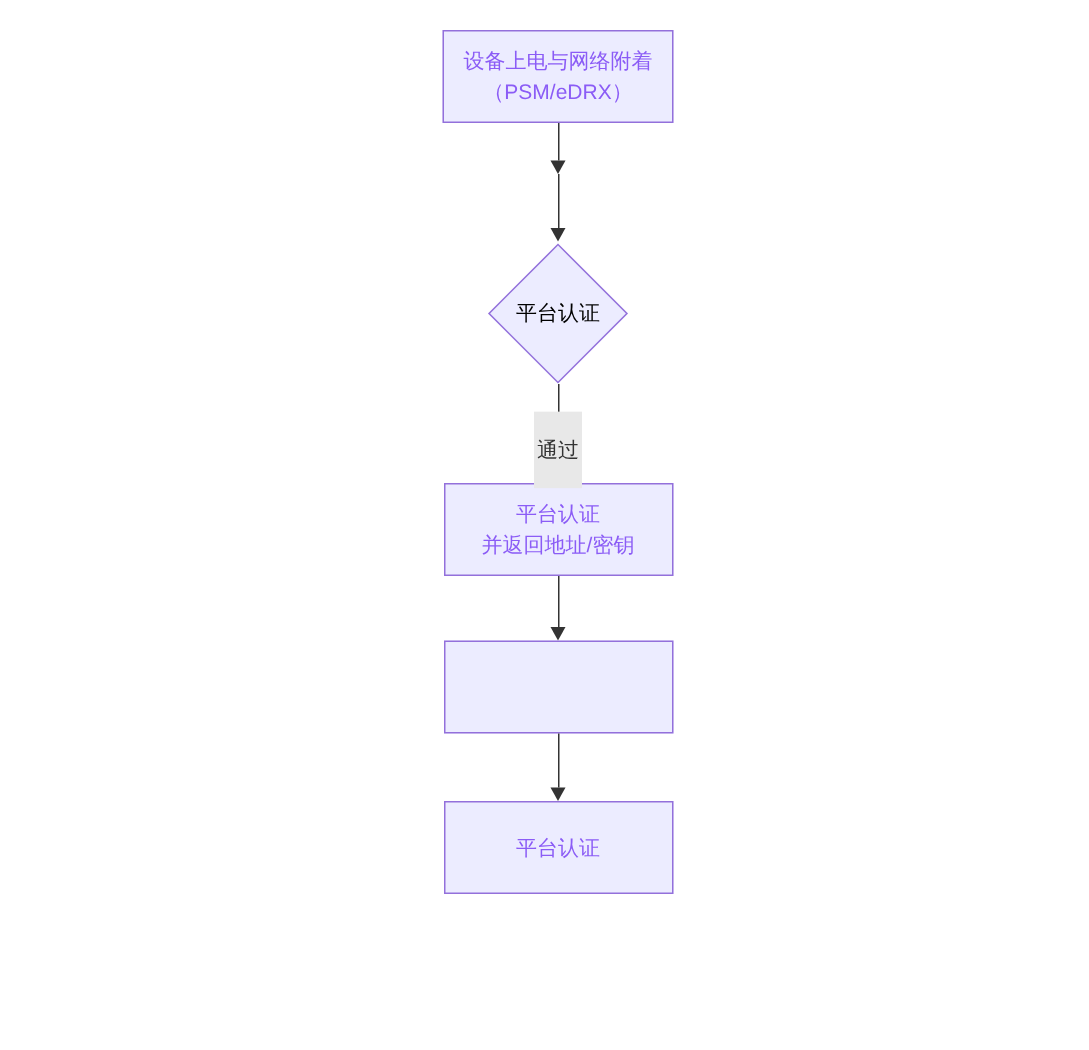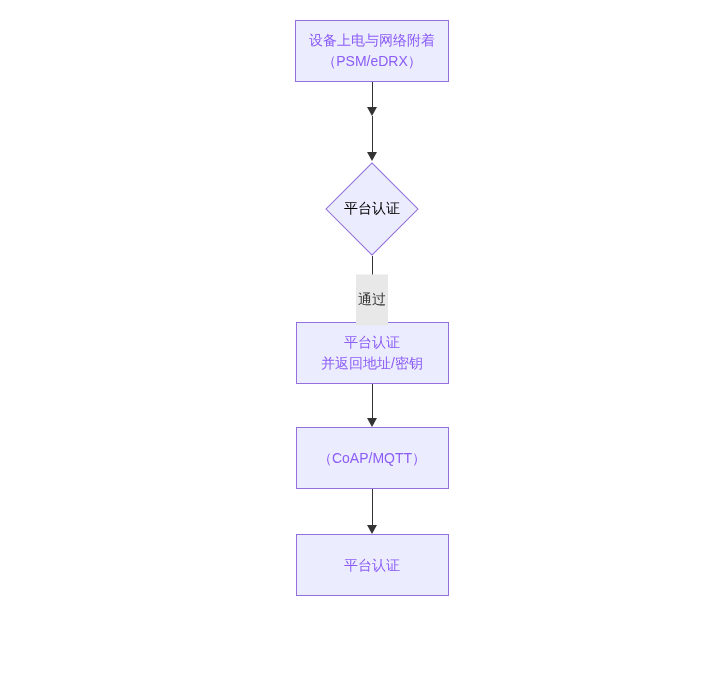--- a/index.html
+++ b/index.html
@@ -138,21 +138,20 @@
       <div class="nline">平台认证</div>
       <div class="nline">并返回地址/密钥</div>
     </div>
 
     <div class="edge e4">
       <div class="line"></div>
       <div class="head"></div>
     </div>
 
     <div class="node rect">
-      <div class="nline">（CoAP/MQTT）</div>
     </div>
 
     <div class="edge e5">
       <div class="line"></div>
       <div class="head"></div>
     </div>
 
     <div class="node rect">
       <div class="nline">平台认证</div>
     </div>

